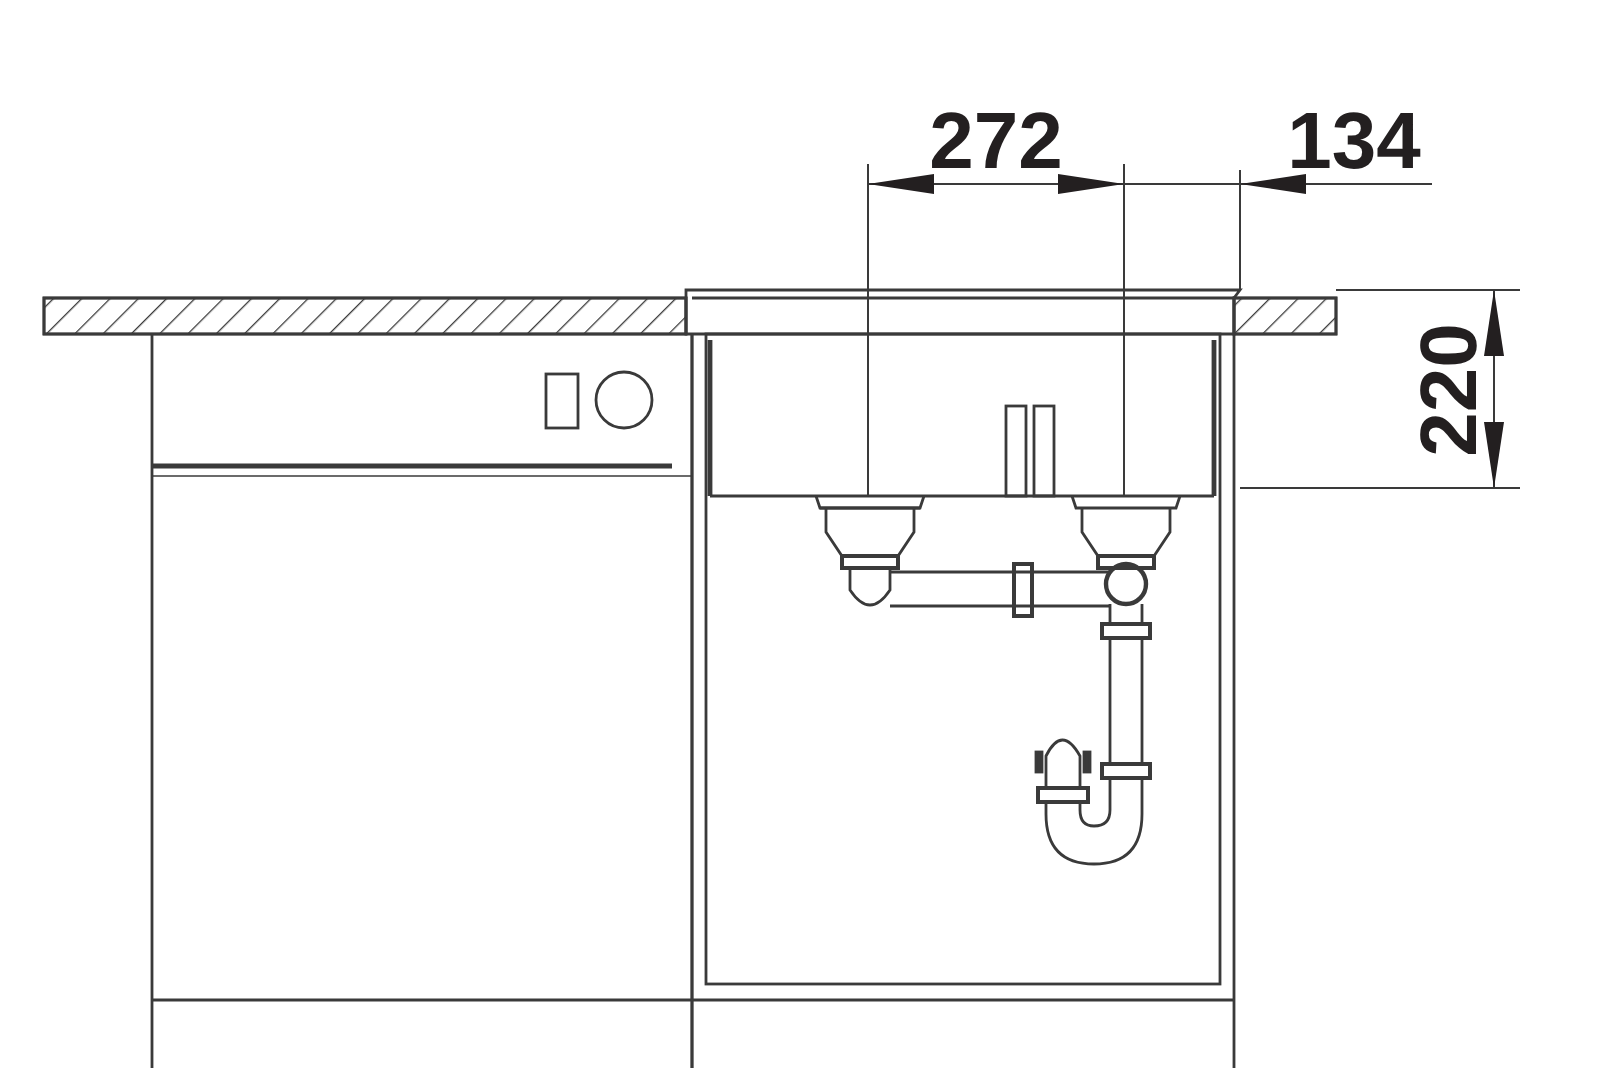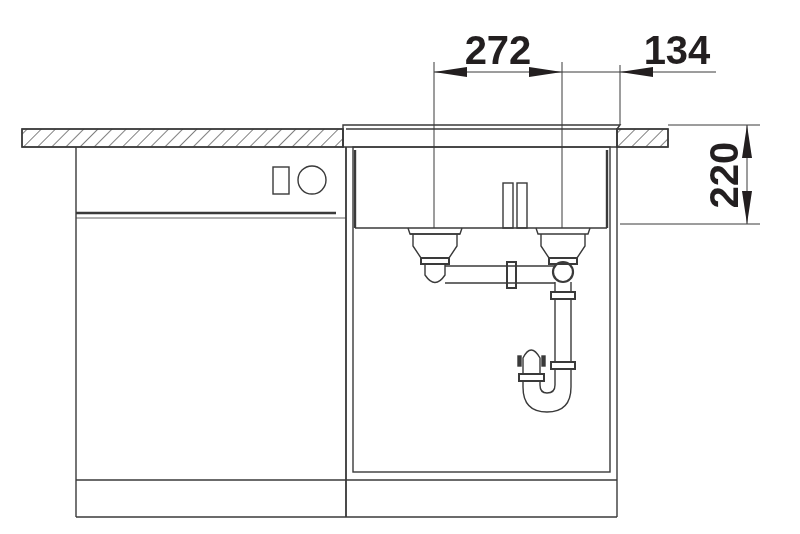--- a/index.html
+++ b/index.html
@@ -1,17 +1,17 @@
 <!DOCTYPE html>
 <html><head>
 <meta charset="utf-8">
 <style>
   html, body { margin: 0; padding: 0; background: #ffffff; }
   body { width: 800px; height: 534px; overflow: hidden; font-family: "Liberation Sans", sans-serif; }
-  #stage { position: relative; width: 800px; height: 398px; }
+  #stage { position: relative; width: 800px; height: 398px; margin-top: 20px; }
   svg { position: absolute; left: 0; top: 0; }
   .dim-label { font-family: "Liberation Sans", sans-serif; font-weight: bold; fill: #231f20; }
 </style>
 </head>
 <body>
 
 <div id="stage">
 <svg width="800" height="534" viewBox="0 0 800 534" xmlns="http://www.w3.org/2000/svg">
   <defs>
     <pattern id="hatch" patternUnits="userSpaceOnUse" width="10" height="10" patternTransform="rotate(45)">

